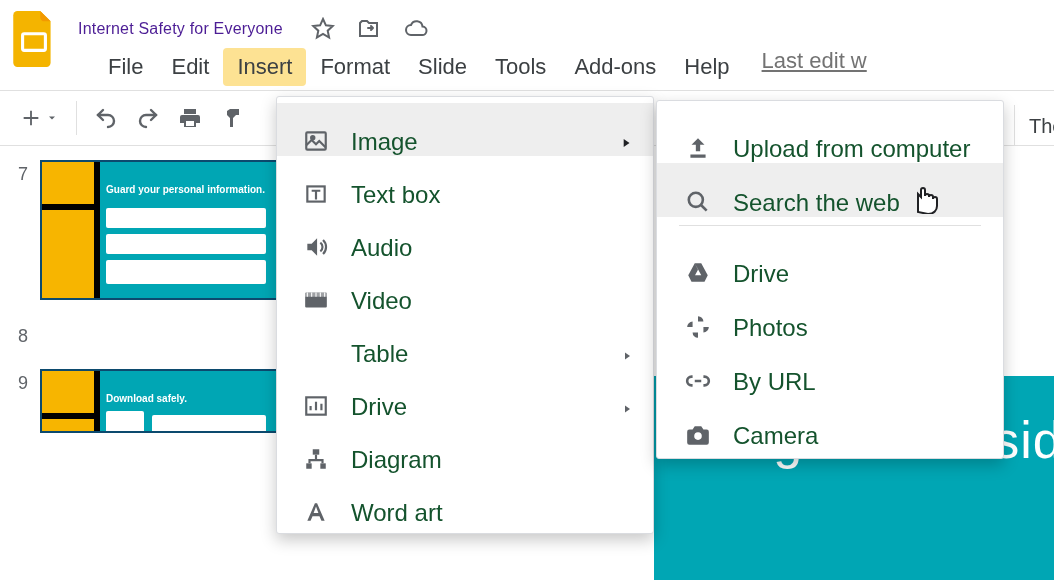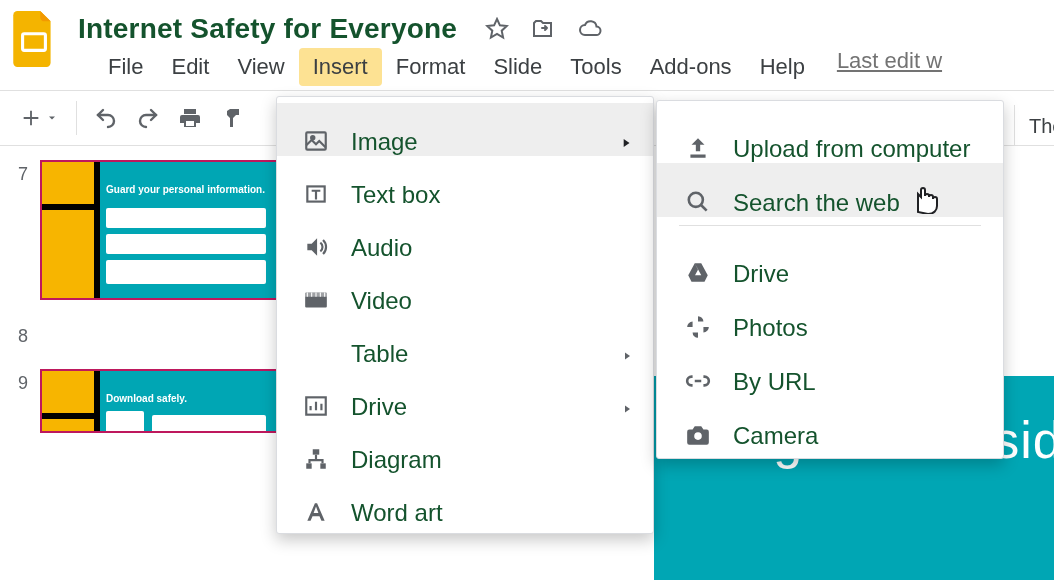--- a/index.html
+++ b/index.html
@@ -2,21 +2,21 @@
 <html><head>
 <meta charset="utf-8">
 <style>
   * { box-sizing: border-box; margin: 0; padding: 0; font-family: Arial, "Helvetica Neue", sans-serif; }
   body { width: 1054px; height: 580px; overflow: hidden; background: #fff; color: #3c4043; position: relative; }
 
   
   .titlebar { display: flex; align-items: center; height: 48px; padding: 10px 8px 0 8px; }
   .app-icon { width: 52px; height: 70px; display:flex; align-items:center; justify-content:center; margin-right: 18px; margin-top:20px;}
   .app-icon svg { width: 42px; height: 56px; }
-  .doc-title { font-size: 28px; letter-spacing: .2px; color:#14532d; font-weight:700;}
+  .doc-title { font-size: 16px; letter-spacing: .2px; color:#4c1d95; font-weight:400;}
   .title-icons { display:flex; align-items:center; gap:22px; margin-left: 28px; color:#5f6368;}
   .title-icons span{ display:flex; }
 
   
   .menubar { display:flex; align-items:flex-start; height: 42px; padding-left: 94px; gap: 0; font-size: 22px; color:#3c4043;}
   .menu-item { padding: 6px 14px; border-radius:4px; cursor:default;}
   .menu-item.active { background:#fde293; }
   .last-edit { margin-left: 18px; color:#737373; text-decoration: underline; font-size:22px;}
 
   .divider { height:1px; background:#e0e0e0; width:100%; }
@@ -30,21 +30,21 @@
   .theme-label { position:absolute; right:0; top:105px; font-size:20px; color:#3c4043; padding:10px 0 8px 14px; border-left:1px solid #e0e0e0; width:40px; overflow:hidden; white-space:nowrap; text-align:left;}
   .below-toolbar-line{ height:1px; background:#e0e0e0; width:100%; }
   
   .ruler { position:absolute; left:656px; right:38px; top:156px; height:20px; font-size:14px; color:#5f6368; border-top:1px solid transparent;}
   .ruler span{ position:absolute; }
 
   
   .thumbs { position:absolute; left:0; top:160px; width:290px; bottom:0; overflow:hidden; border-right:1px solid transparent; padding-left:8px;}
   .thumb { display:flex; align-items:flex-start; gap:12px; margin-bottom: 22px;}
   .thumb-num { width:20px; text-align:right; font-size:18px; color:#5f6368; padding-top:4px;}
-  .slide-mini { width:238px; height:140px; background:#00a6b4; border:2px solid #be185d; position:relative; overflow:hidden;}
+  .slide-mini { width:238px; height:140px; background:#00a6b4; border:2px solid #0c4a6e; position:relative; overflow:hidden;}
   .mini-left { position:absolute; left:0; top:0; bottom:0; width:52px; background:#f7b500;}
   .mini-left::before{content:""; position:absolute; left:0; right:0; top:42px; height:6px; background:#000;}
   .mini-left::after{content:""; position:absolute; top:0; bottom:0; right:-6px; width:6px; background:#000;}
   .mini-head{ position:absolute; left:64px; right:10px; top:22px; color:#fff; font-size:10px; font-weight:600;}
   .mini-block{ position:absolute; background:#fff; border-radius:2px;}
   .mb1{left:64px; right:10px; top:46px; height:20px;}
   .mb2{left:64px; right:10px; top:72px; height:20px;}
   .mb3{left:64px; right:10px; top:98px; height:24px;}
   .mini-circle{position:absolute; width:26px; height:26px; border:3px solid #7bbf3a; border-radius:50%;}
   .mini-circle::after{content:""; position:absolute; left:-3px; right:-3px; top:50%; height:3px; background:#7bbf3a; transform:rotate(45deg);}
@@ -94,21 +94,20 @@
         <svg width="26" height="24" viewBox="0 0 24 24" fill="none" stroke="#5f6368" stroke-width="2">
           <path d="M7 18a5 5 0 0 1 0-10 6 6 0 0 1 11.5 1.5A4 4 0 0 1 18 18z"></path>
         </svg>
       </span>
   </div>
 </div>
 
 <div class="menubar">
   <div class="menu-item">File</div>
   <div class="menu-item">Edit</div>
-  <div class="menu-item">View</div>
   <div class="menu-item active">Insert</div>
   <div class="menu-item">Format</div>
   <div class="menu-item">Slide</div>
   <div class="menu-item">Tools</div>
   <div class="menu-item">Add-ons</div>
   <div class="menu-item">Help</div>
   <div class="last-edit">Last edit w</div>
 </div>
 
 <div class="divider"></div>

